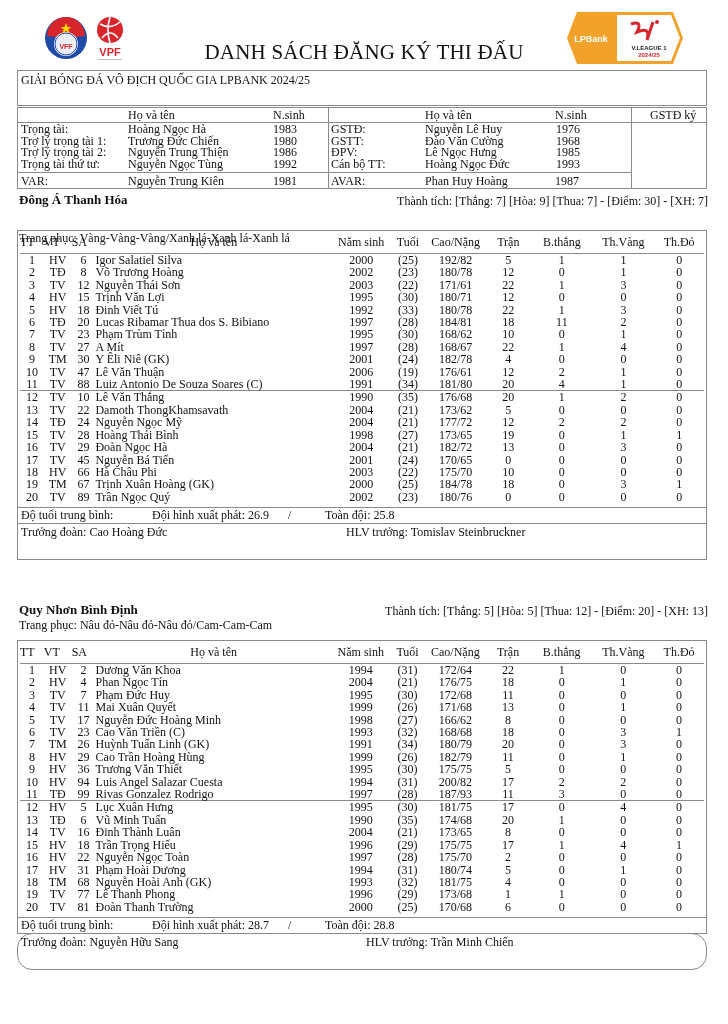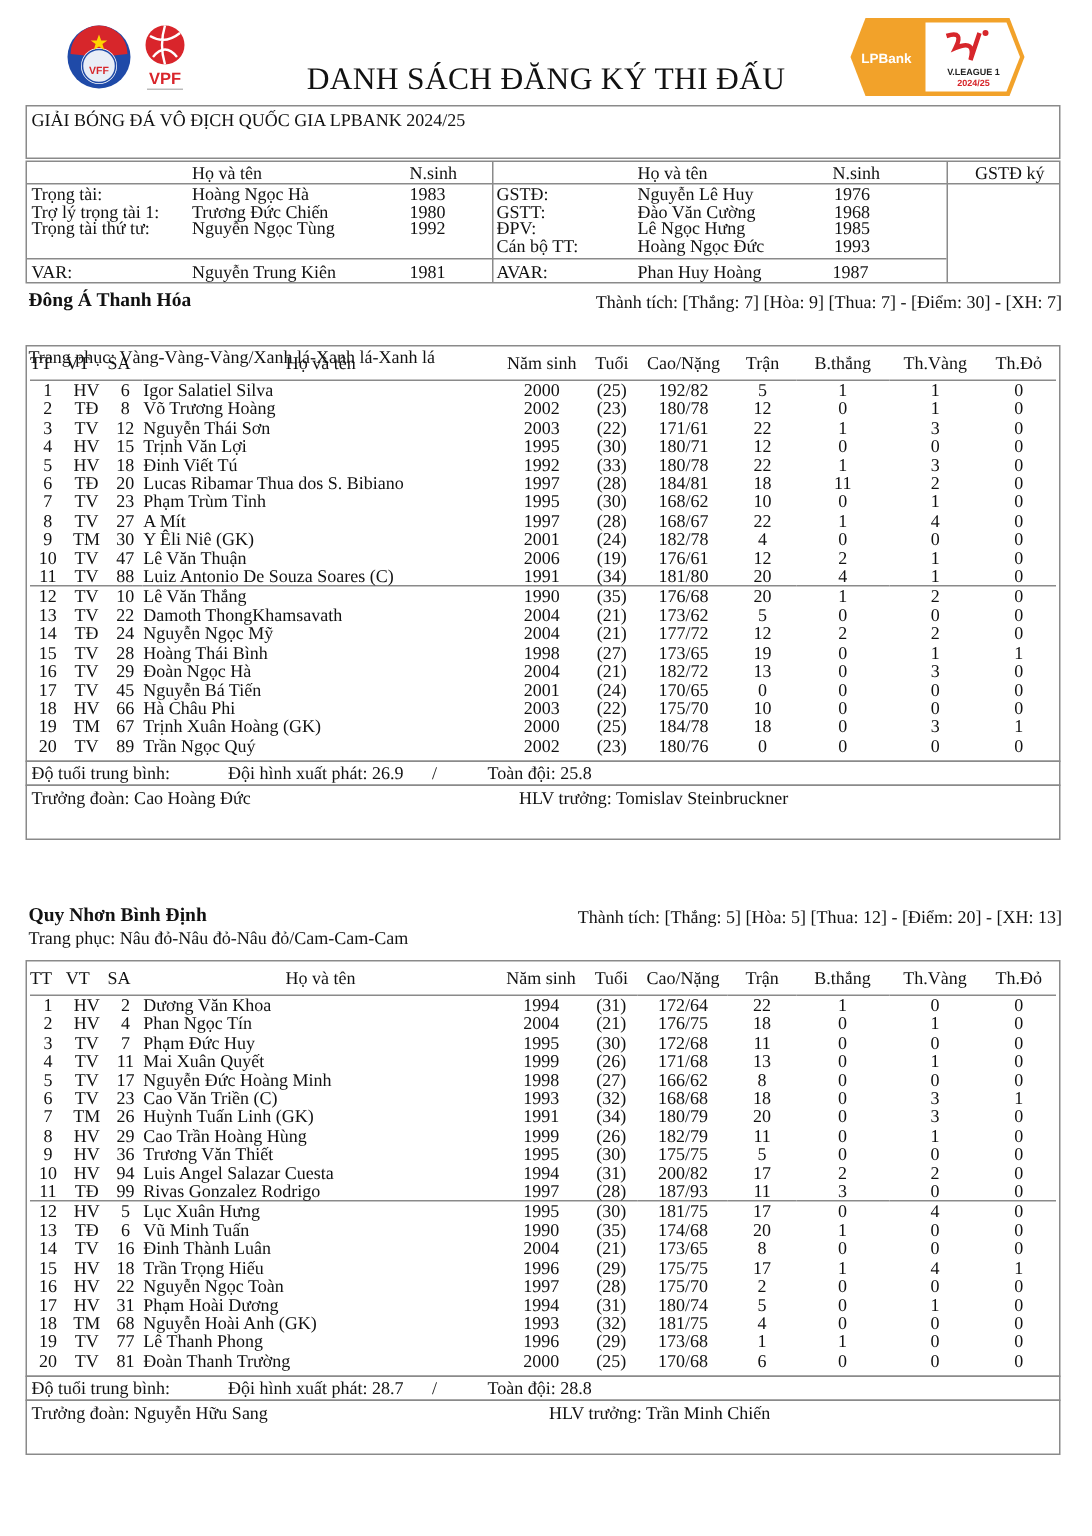--- a/index.html
+++ b/index.html
@@ -75,20 +75,25 @@
     <tbody>
         <tr>
           <td style="width:107px">Trọng tài:</td>
           <td style="width:145px">Hoàng Ngọc Hà</td>
           <td>1983</td>
         </tr>
     <tr>
           <td>Trợ lý trọng tài 1:</td>
           <td>Trương Đức Chiến</td>
           <td>1980</td>
+        </tr>
+    <tr>
+          <td>Trợ lý trọng tài 2:</td>
+          <td>Nguyễn Trung Thiện</td>
+          <td>1986</td>
         </tr>
     <tr>
           <td>Trọng tài thứ tư:</td>
           <td>Nguyễn Ngọc Tùng</td>
           <td>1992</td>
         </tr>
   </tbody>
     </table>
   <table class="abs off" style="left:313px;top:16px;">
     <tbody>
@@ -700,17 +705,17 @@
           </tr>
         </tbody>
       </table>
     </div>
     <div class="box" style="left:0;top:315px;width:690px;height:17px;">
       <span class="abs" style="left:3px;top:0;line-height:15px;">Độ tuổi trung bình:</span>
       <span class="abs" style="left:134px;top:0;line-height:15px;white-space:nowrap;">Đội hình xuất phát: 28.7</span>
       <span class="abs" style="left:270px;top:0;line-height:15px;">/</span>
       <span class="abs" style="left:307px;top:0;line-height:15px;white-space:nowrap;">Toàn đội: 28.8</span>
     </div>
-    <div class="box" style="left:0;top:331px;width:690px;height:37px;">
+    <div class="box" style="left:0;top:331px;width:690px;height:37px;border-radius:15px;">
       <span class="abs" style="left:3px;top:1px;line-height:15px;white-space:nowrap;">Trưởng đoàn: Nguyễn Hữu Sang</span>
       <span class="abs" style="left:348px;top:1px;line-height:15px;white-space:nowrap;">HLV trưởng: Trần Minh Chiến</span>
     </div>
   </div>
 
 </body></html>

